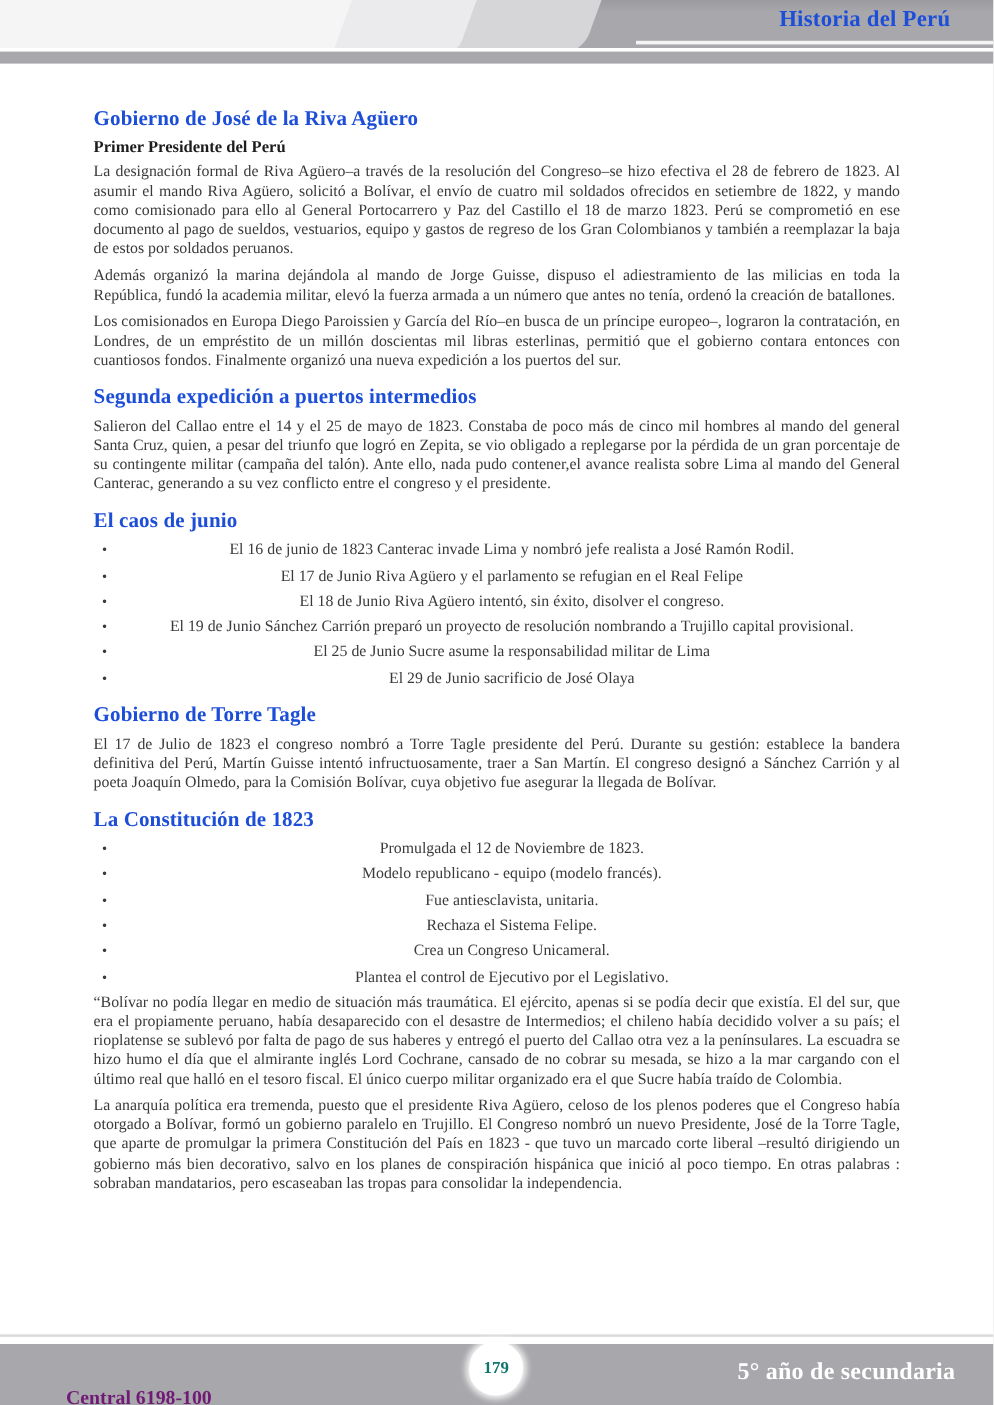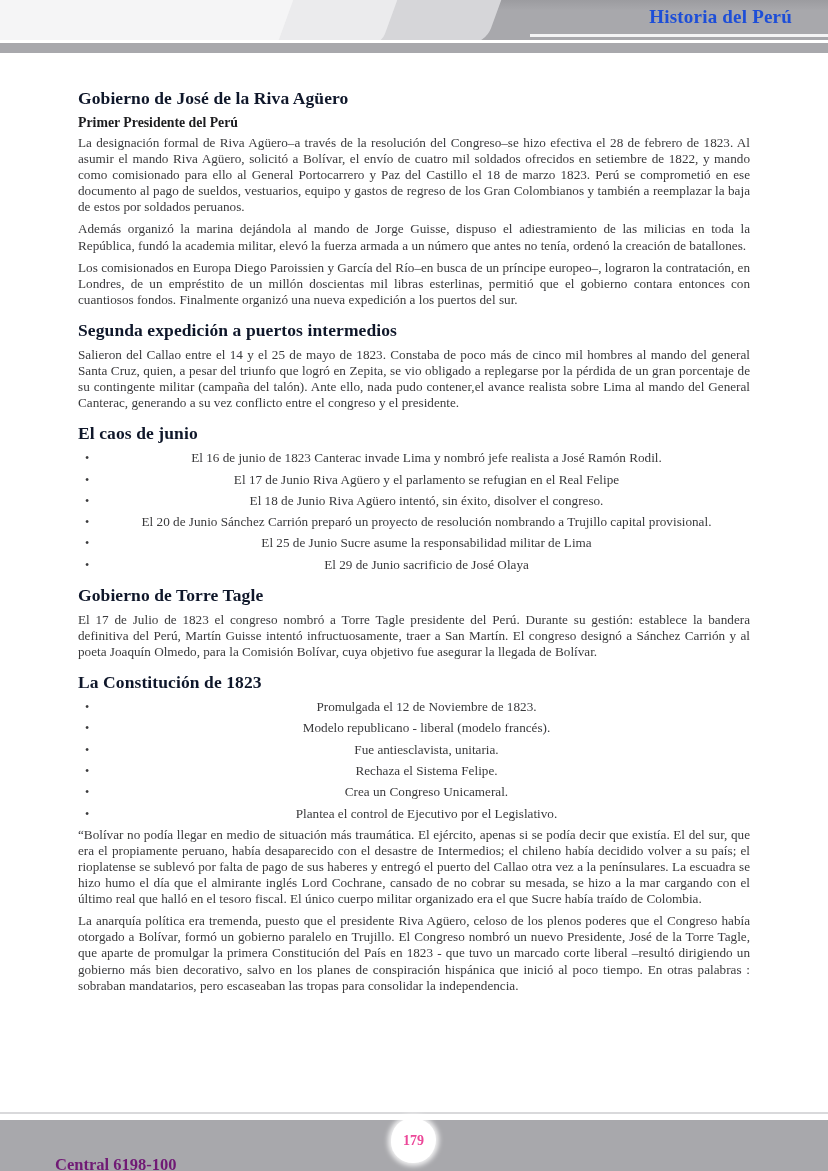--- a/index.html
+++ b/index.html
@@ -48,21 +48,21 @@
     background:#a8a8ac;
   }
 
   
   .content{
     position:absolute;top:53px;left:0;width:828px;
     padding:35px 78px 0 78px;box-sizing:border-box;
     color:#3a3a3c;
   }
   .content h2{
-    font-size:17.5px;line-height:20px;font-weight:bold;color:#0f172a;
+    font-size:17.5px;line-height:20px;font-weight:bold;color:#1d4ed8;
     margin:12px 0 7px 0;letter-spacing:.1px;
   }
   .content .section:first-child h2{margin-top:0;}
   .content h3{
     font-size:13.8px;line-height:16px;font-weight:bold;color:#1c1c1e;
     margin:0 0 4px 0;
   }
   .content p{
     font-size:13.2px;line-height:16.1px;margin:0 0 6px 0;
     text-align:justify;
@@ -98,21 +98,21 @@
   }
   .page-badge{
     position:absolute;left:391px;bottom:8px;width:45px;height:45px;
     background:#ffffff;
     border-radius:48% 52% 50% 50% / 51% 49% 53% 47%;
     box-shadow:0 0 5px 3px rgba(255,255,255,.85);
     display:flex;align-items:center;justify-content:center;
     z-index:6;
   }
   .page-badge span{
-    color:#ec4899;font-weight:bold;font-size:14px;
+    color:#0f766e;font-weight:bold;font-size:14px;
   }
 </style>
 </head>
 <body>
 
 <div class="page">
 
   <div class="band">
     <div class="gray-main"></div>
     <div class="shape-dark"></div>
@@ -136,48 +136,49 @@
       <h2>Segunda expedición a puertos intermedios</h2>
       <p>Salieron del Callao entre el 14 y el 25 de mayo de 1823. Constaba de poco más de cinco mil hombres al mando del general Santa Cruz, quien, a pesar del triunfo que logró en Zepita, se vio obligado a replegarse por la pérdida de un gran porcentaje de su contingente militar (campaña del talón). Ante ello, nada pudo contener,el avance realista sobre Lima al mando del General Canterac, generando a su vez conflicto entre el congreso y el presidente.</p>
     </div>
 
     <div class="section">
       <h2>El caos de junio</h2>
       <ul>
         <li>El 16 de junio de 1823 Canterac invade Lima y nombró jefe realista a José Ramón Rodil.</li>
         <li>El 17 de Junio Riva Agüero y el parlamento se refugian en el Real Felipe</li>
         <li>El 18 de Junio Riva Agüero intentó, sin éxito, disolver el congreso.</li>
-        <li>El 20 de Junio Sánchez Carrión preparó un proyecto de resolución nombrando a Trujillo capital provisional.</li>
+        <li>El 19 de Junio Sánchez Carrión preparó un proyecto de resolución nombrando a Trujillo capital provisional.</li>
         <li>El 25 de Junio Sucre asume la responsabilidad militar de Lima</li>
         <li>El 29 de Junio sacrificio de José Olaya</li>
       </ul>
     </div>
 
     <div class="section">
       <h2>Gobierno de Torre Tagle</h2>
       <p>El 17 de Julio de 1823 el congreso nombró a Torre Tagle presidente del Perú. Durante su gestión: establece la bandera definitiva del Perú, Martín Guisse intentó infructuosamente, traer a San Martín. El congreso designó a Sánchez Carrión y al poeta Joaquín Olmedo, para la Comisión Bolívar, cuya objetivo fue asegurar la llegada de Bolívar.</p>
     </div>
 
     <div class="section">
       <h2>La Constitución de 1823</h2>
       <ul>
         <li>Promulgada el 12 de Noviembre de 1823.</li>
-        <li>Modelo republicano - liberal (modelo francés).</li>
+        <li>Modelo republicano - equipo (modelo francés).</li>
         <li>Fue antiesclavista, unitaria.</li>
         <li>Rechaza el Sistema Felipe.</li>
         <li>Crea un Congreso Unicameral.</li>
         <li>Plantea el control de Ejecutivo por el Legislativo.</li>
       </ul>
       <p>“Bolívar no podía llegar en medio de situación más traumática. El ejército, apenas si se podía decir que existía. El del sur, que era el propiamente peruano, había desaparecido con el desastre de Intermedios; el chileno había decidido volver a su país; el rioplatense se sublevó por falta de pago de sus haberes y entregó el puerto del Callao otra vez a la penínsulares. La escuadra se hizo humo el día que el almirante inglés Lord Cochrane, cansado de no cobrar su mesada, se hizo a la mar cargando con el último real que halló en el tesoro fiscal. El único cuerpo militar organizado era el que Sucre había traído de Colombia.</p>
       <p>La anarquía política era tremenda, puesto que el presidente Riva Agüero, celoso de los plenos poderes que el Congreso había otorgado a Bolívar, formó un gobierno paralelo en Trujillo. El Congreso nombró un nuevo Presidente, José de la Torre Tagle, que aparte de promulgar la primera Constitución del País en 1823 - que tuvo un marcado corte liberal –resultó dirigiendo un gobierno más bien decorativo, salvo en los planes de conspiración hispánica que inició al poco tiempo. En otras palabras : sobraban mandatarios, pero escaseaban las tropas para consolidar la independencia.</p>
     </div>
 
   </div>
 
   <div class="footer-thinline"></div>
   <div class="footer-bar">
     <div class="footer-left">Central 6198-100</div>
+    <div class="footer-right">5° año de secundaria</div>
   </div>
   <div class="page-badge">
     <span>179</span>
   </div>
 
 </div>
 
 </body></html>

